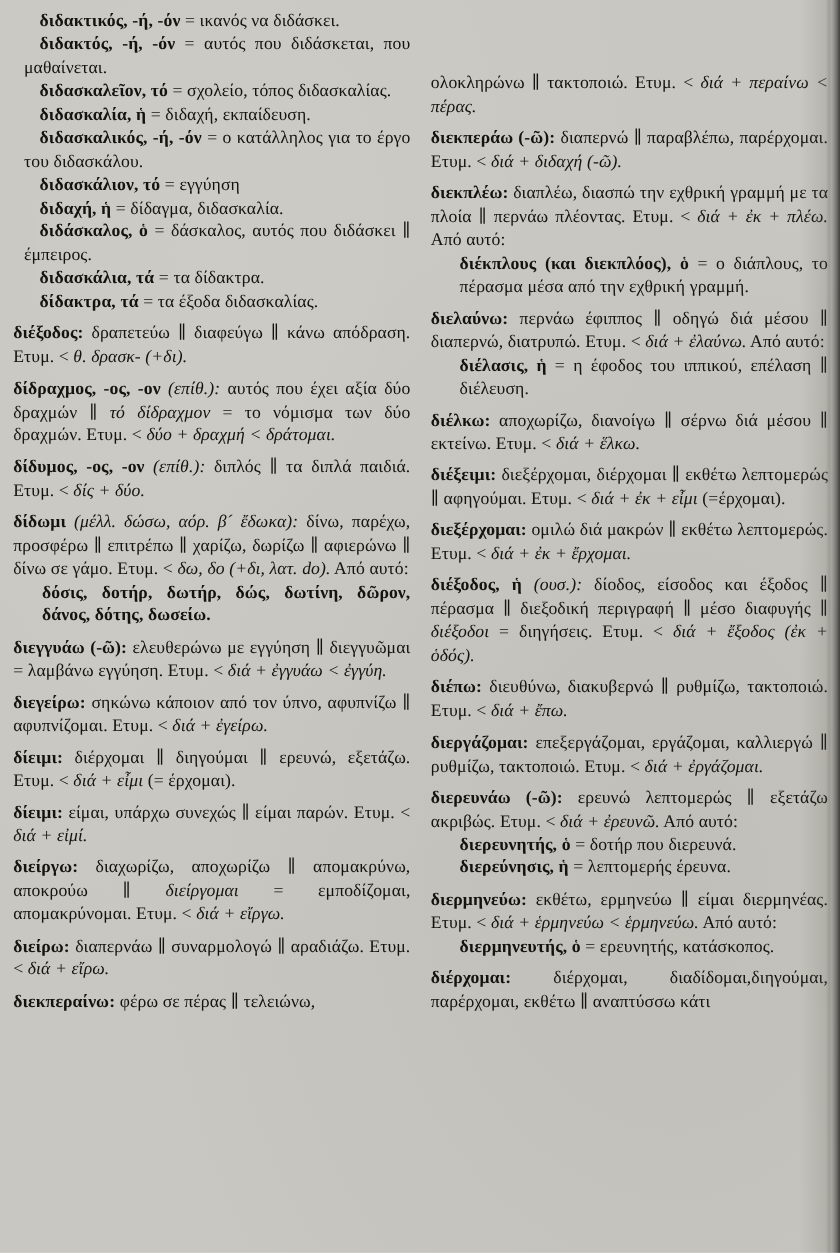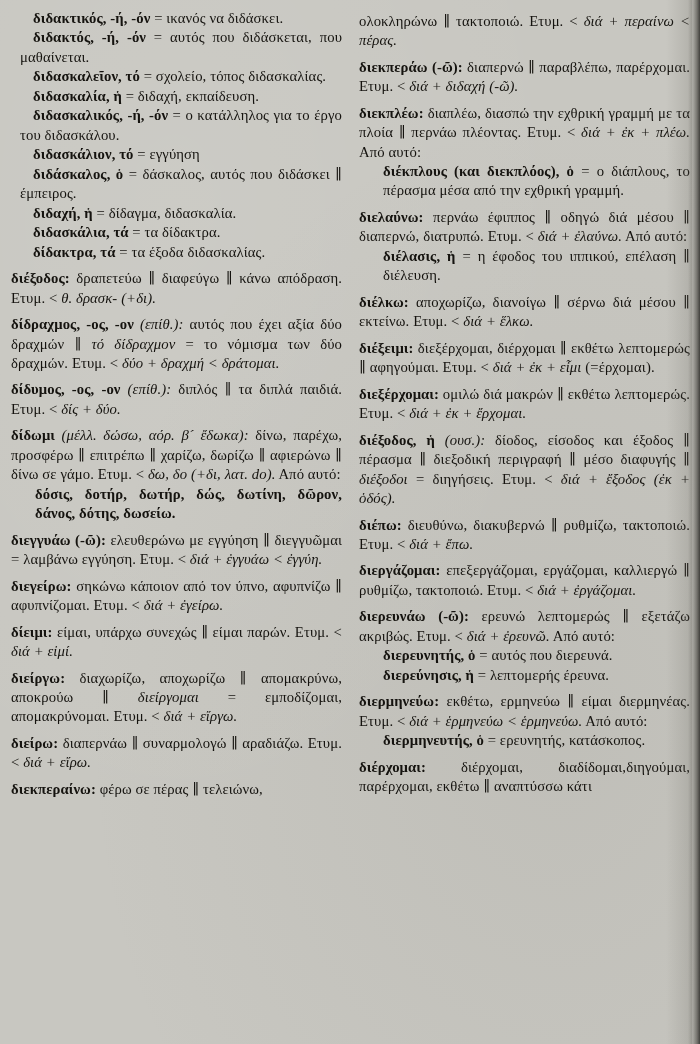--- a/index.html
+++ b/index.html
@@ -15,21 +15,21 @@
     padding: 9px 10px 6px 11px;
     background:
       radial-gradient(ellipse at 25% 20%, rgba(255,255,255,0.07), rgba(255,255,255,0) 55%),
       radial-gradient(ellipse at 80% 70%, rgba(120,118,110,0.10), rgba(120,118,110,0) 60%),
       #c8c7c1;
     color: #15130f;
   }
   .cols {
     display: flex;
     gap: 17px;
-    align-items: center;
+    align-items: flex-end;
   }
   .col { flex: 1 1 0; min-width: 0; }
   .entry {
     margin: 0;
     font-size: 14.7px;
     line-height: 1.325;
     text-align: justify;
     letter-spacing: 0.1px;
   }
   .entry.main { margin-top: 7px; }
@@ -63,51 +63,52 @@
 
 <div class="page">
   <div class="cols">
     <div class="col">
         <p class="entry sub"><span class="hw">διδακτικός, -ή, -όν</span><span> = ικανός να διδάσκει.</span></p>
         <p class="entry sub"><span class="hw">διδακτός, -ή, -όν</span><span> = αυτός που διδάσκεται, που μαθαίνεται.</span></p>
         <p class="entry sub"><span class="hw">διδασκαλεῖον, τό</span><span> = σχολείο, τόπος διδασκαλίας.</span></p>
         <p class="entry sub"><span class="hw">διδασκαλία, ἡ</span><span> = διδαχή, εκπαίδευση.</span></p>
         <p class="entry sub"><span class="hw">διδασκαλικός, -ή, -όν</span><span> = ο κατάλληλος για το έργο του διδασκάλου.</span></p>
         <p class="entry sub"><span class="hw">διδασκάλιον, τό</span><span> = εγγύηση</span></p>
+        <p class="entry sub"><span class="hw">διδαχή, ἡ</span><span> = δίδαγμα, διδασκαλία.</span></p>
         <p class="entry sub"><span class="hw">διδάσκαλος, ὁ</span><span> = δάσκαλος, αυτός που διδάσκει  ∥ έμπειρος.</span></p>
-        <p class="entry sub"><span class="hw">διδαχή, ἡ</span><span> = δίδαγμα, διδασκαλία.</span></p>
         <p class="entry sub"><span class="hw">διδασκάλια, τά</span><span> = τα δίδακτρα.</span></p>
         <p class="entry sub"><span class="hw">δίδακτρα, τά</span><span> = τα έξοδα διδασκαλίας.</span></p>
         <p class="entry main"><span class="hw">διέξοδος:</span><span> δραπετεύω ∥ διαφεύγω ∥ κάνω απόδραση. Ετυμ. &lt; </span><span class="it">θ. δρασκ- (+δι).</span></p>
         <p class="entry main"><span class="hw">δίδραχμος, -ος, -ον </span><span class="it">(επίθ.):</span><span> αυτός που έχει αξία δύο δραχμών ∥ </span><span class="it">τό δίδραχμον</span><span> = το νόμισμα των δύο δραχμών. Ετυμ. &lt; </span><span class="it">δύο + δραχμή &lt; δράτομαι.</span></p>
         <p class="entry main"><span class="hw">δίδυμος, -ος, -ον </span><span class="it">(επίθ.):</span><span> διπλός ∥ τα διπλά παιδιά. Ετυμ. &lt; </span><span class="it">δίς + δύο.</span></p>
         <p class="entry main"><span class="hw">δίδωμι</span><span> </span><span class="it">(μέλλ. δώσω, αόρ. β´ ἔδωκα):</span><span> δίνω, παρέχω, προσφέρω ∥ επιτρέπω ∥ χαρίζω, δωρίζω ∥ αφιερώνω ∥ δίνω σε γάμο. Ετυμ. &lt; </span><span class="it">δω, δο (+δι, λατ. do).</span><span> Από αυτό:</span></p>
         <p class="entry nested"><span class="hw">δόσις, δοτήρ, δωτήρ, δώς, δωτίνη, δῶρον, δάνος, δότης, δωσείω.</span></p>
         <p class="entry main"><span class="hw">διεγγυάω (-ῶ):</span><span> ελευθερώνω με εγγύηση ∥ διεγγυῶμαι = λαμβάνω εγγύηση. Ετυμ. &lt; </span><span class="it">διά + ἐγγυάω &lt; ἐγγύη.</span></p>
         <p class="entry main"><span class="hw">διεγείρω:</span><span> σηκώνω κάποιον από τον ύπνο, αφυπνίζω ∥ αφυπνίζομαι. Ετυμ. &lt; </span><span class="it">διά + ἐγείρω.</span></p>
+        <p class="entry main"><span class="hw">δίειμι:</span><span> διέρχομαι ∥ διηγούμαι ∥ ερευνώ, εξετάζω. Ετυμ. &lt; </span><span class="it">διά + εἶμι</span><span> (= έρχομαι).</span></p>
         <p class="entry main"><span class="hw">δίειμι:</span><span> είμαι, υπάρχω συνεχώς ∥ είμαι παρών. Ετυμ. &lt; </span><span class="it">διά + εἰμί.</span></p>
         <p class="entry main"><span class="hw">διείργω:</span><span> διαχωρίζω, αποχωρίζω ∥ απομακρύνω, αποκρούω ∥ </span><span class="it">διείργομαι</span><span> = εμποδίζομαι, απομακρύνομαι. Ετυμ. &lt; </span><span class="it">διά + εἴργω.</span></p>
         <p class="entry main"><span class="hw">διείρω:</span><span> διαπερνάω ∥ συναρμολογώ ∥ αραδιάζω. Ετυμ. &lt; </span><span class="it">διά + εἴρω.</span></p>
         <p class="entry main"><span class="hw">διεκπεραίνω:</span><span> φέρω σε πέρας ∥ τελειώνω,</span></p>
       </div>
     <div class="col">
         <p class="entry cont"><span>ολοκληρώνω ∥ τακτοποιώ. Ετυμ. &lt; </span><span class="it">διά + περαίνω &lt; πέρας.</span></p>
         <p class="entry main"><span class="hw">διεκπεράω (-ῶ):</span><span> διαπερνώ ∥ παραβλέπω, παρέρχομαι. Ετυμ. &lt; </span><span class="it">διά + διδαχή (-ῶ).</span></p>
         <p class="entry main"><span class="hw">διεκπλέω:</span><span> διαπλέω, διασπώ την εχθρική γραμμή με τα πλοία ∥ περνάω πλέοντας. Ετυμ. &lt; </span><span class="it">διά + ἐκ + πλέω.</span><span> Από αυτό:</span></p>
         <p class="entry nested"><span class="hw">διέκπλους (και διεκπλόος), ὁ</span><span> = ο διάπλους, το πέρασμα μέσα από την εχθρική γραμμή.</span></p>
         <p class="entry main"><span class="hw">διελαύνω:</span><span> περνάω έφιππος ∥ οδηγώ διά μέσου ∥ διαπερνώ, διατρυπώ. Ετυμ. &lt; </span><span class="it">διά + ἐλαύνω.</span><span> Από αυτό:</span></p>
         <p class="entry nested"><span class="hw">διέλασις, ἡ</span><span> = η έφοδος του ιππικού, επέλαση ∥ διέλευση.</span></p>
         <p class="entry main"><span class="hw">διέλκω:</span><span> αποχωρίζω, διανοίγω ∥ σέρνω διά μέσου ∥ εκτείνω. Ετυμ. &lt; </span><span class="it">διά + ἕλκω.</span></p>
         <p class="entry main"><span class="hw">διέξειμι:</span><span> διεξέρχομαι, διέρχομαι ∥ εκθέτω λεπτομερώς ∥ αφηγούμαι. Ετυμ. &lt; </span><span class="it">διά + ἐκ + εἶμι</span><span> (=έρχομαι).</span></p>
         <p class="entry main"><span class="hw">διεξέρχομαι:</span><span> ομιλώ διά μακρών ∥ εκθέτω λεπτομερώς. Ετυμ. &lt; </span><span class="it">διά + ἐκ + ἔρχομαι.</span></p>
         <p class="entry main"><span class="hw">διέξοδος, ἡ </span><span class="it">(ουσ.):</span><span> δίοδος, είσοδος και έξοδος ∥ πέρασμα ∥ διεξοδική περιγραφή ∥ μέσο διαφυγής ∥ </span><span class="it">διέξοδοι</span><span> = διηγήσεις. Ετυμ. &lt; </span><span class="it">διά + ἔξοδος (ἐκ + ὁδός).</span></p>
         <p class="entry main"><span class="hw">διέπω:</span><span> διευθύνω, διακυβερνώ ∥ ρυθμίζω, τακτοποιώ. Ετυμ. &lt; </span><span class="it">διά + ἔπω.</span></p>
         <p class="entry main"><span class="hw">διεργάζομαι:</span><span> επεξεργάζομαι, εργάζομαι, καλλιεργώ ∥ ρυθμίζω, τακτοποιώ. Ετυμ. &lt; </span><span class="it">διά + ἐργάζομαι.</span></p>
         <p class="entry main"><span class="hw">διερευνάω (-ῶ):</span><span> ερευνώ λεπτομερώς ∥ εξετάζω ακριβώς. Ετυμ. &lt; </span><span class="it">διά + ἐρευνῶ.</span><span> Από αυτό:</span></p>
-        <p class="entry nested"><span class="hw">διερευνητής, ὁ</span><span> = αυτός που διερευνά.</span></p>
+        <p class="entry nested"><span class="hw">διερευνητής, ὁ</span><span> = δοτήρ που διερευνά.</span></p>
         <p class="entry nested"><span class="hw">διερεύνησις, ἡ</span><span> = λεπτομερής έρευνα.</span></p>
         <p class="entry main"><span class="hw">διερμηνεύω:</span><span> εκθέτω, ερμηνεύω ∥ είμαι διερμηνέας. Ετυμ. &lt; </span><span class="it">διά + ἑρμηνεύω &lt; ἑρμηνεύω.</span><span> Από αυτό:</span></p>
         <p class="entry nested"><span class="hw">διερμηνευτής, ὁ</span><span> = ερευνητής, κατάσκοπος.</span></p>
         <p class="entry main"><span class="hw">διέρχομαι:</span><span> διέρχομαι, διαδίδομαι,διηγούμαι, παρέρχομαι, εκθέτω ∥ αναπτύσσω κάτι</span></p>
       </div>
   </div>
   <div class="gutter-shade"></div>
   <div class="edge-shadow"></div>
 </div>
 

